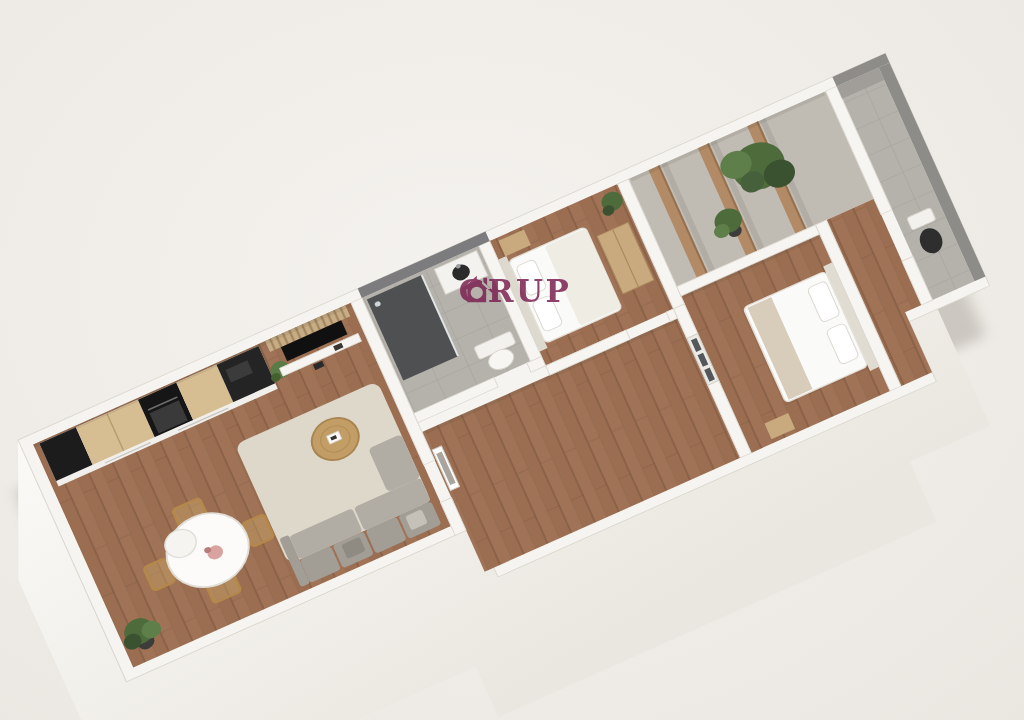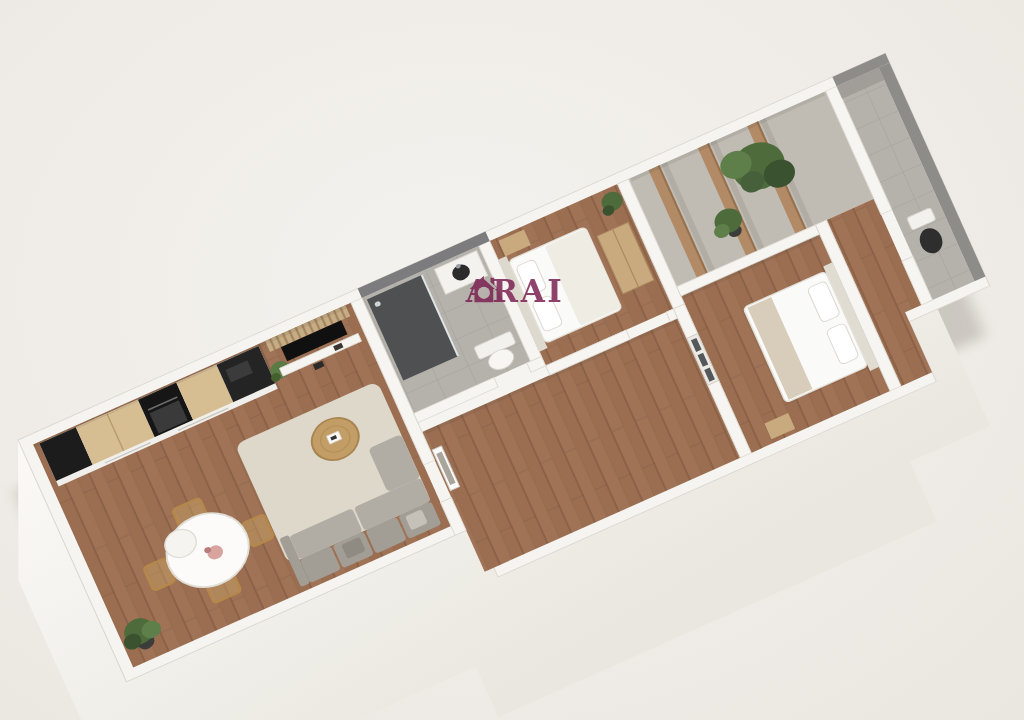--- a/index.html
+++ b/index.html
@@ -236,19 +236,19 @@
     <g stroke="#3c362e" stroke-opacity="0.10" stroke-width="4" fill="none">
       <line x1="12" y1="14" x2="360" y2="14"></line>
       <line x1="374" y1="186" x2="650" y2="186"></line>
       <line x1="666" y1="164" x2="814" y2="164"></line>
       <line x1="666" y1="14" x2="878" y2="14"></line>
     </g>
   </g>
 </svg>
 
 <div class="watermark" style="color: rgb(122, 32, 80);">
-  <span>ARAI</span>
+  <span>GRUP</span>
   <svg class="logo" width="34" height="32" viewBox="0 0 36 34">
     <path fill="#7a2050" d="M17 3 L2 17 L7 17 L7 31 L27 31 L27 17 L32 17 L24 9.5 L24 5 L28 5 L28 13 L35 19 L33 21 L17 6.5 Z"></path>
     <circle cx="17" cy="21" r="6.5" fill="#b9b3ad"></circle>
   </svg>
 </div>
 </div>
 
 </body></html>

